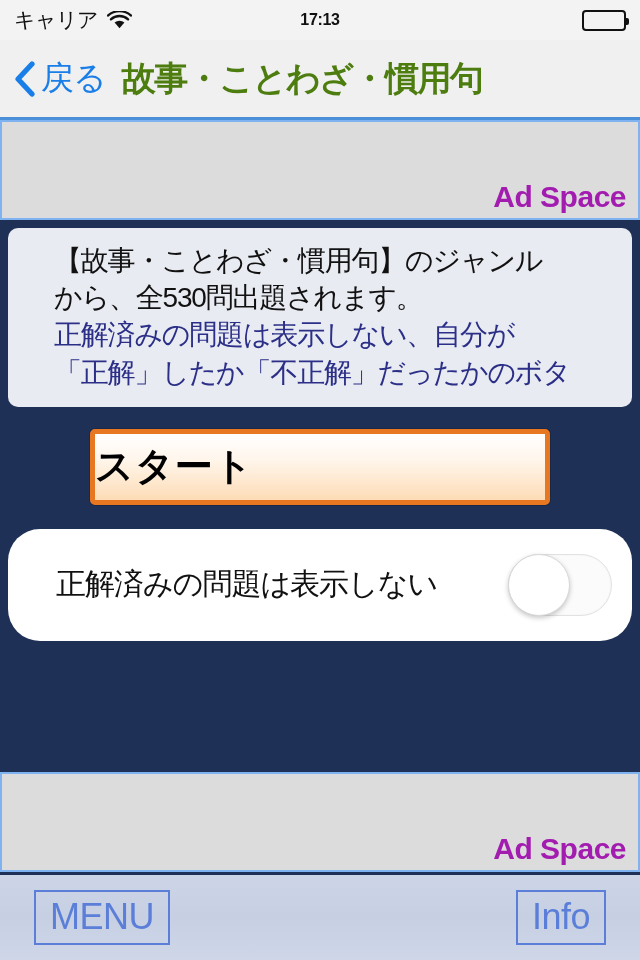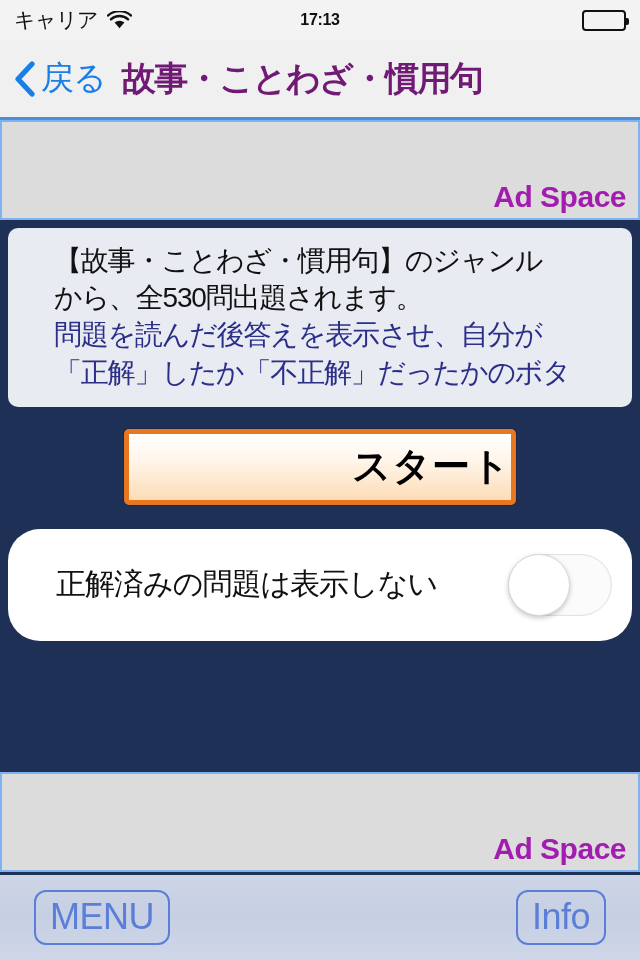--- a/index.html
+++ b/index.html
@@ -64,21 +64,21 @@
     display:flex; align-items:center; gap:5px;
     cursor:pointer;
   }
   .chevron-left { width:22px; height:36px; display:block; }
   .back-label {
     font-size:33px; color:#1a7ee8;
     font-family:"DejaVu Sans", sans-serif;
     letter-spacing:-1px;
   }
   .nav-title {
-    font-size:34px; font-weight:bold; color:#701a75;
+    font-size:34px; font-weight:bold; color:#4d7c0f;
     margin-left:16px;
     font-family:"DejaVu Sans", sans-serif;
     letter-spacing:-1.5px;
     white-space:nowrap;
   }
 
   
   .ad-space {
     height:100px; flex:0 0 100px;
     background:#dcdcdc;
@@ -115,25 +115,25 @@
     margin-left:34px;
   }
   .desc-black { color:#111; }
   .desc-blue  { color:#2b2f87; }
 
   .start-wrap {
     display:flex; justify-content:center;
     margin-top:22px; flex:0 0 auto;
   }
   .start-btn {
-    width:392px; height:76px;
+    width:460px; height:76px;
     background:linear-gradient(to bottom,#ffffff 0%,#fff6ec 38%,#fddcb6 100%);
     border:5px solid #e87722;
     border-radius:5px;
-    display:flex; align-items:center; justify-content:flex-end;
+    display:flex; align-items:center; justify-content:flex-start;
     cursor:pointer;
     box-shadow:0 0 0 1px rgba(0,0,0,0.15);
   }
   .start-label {
     font-size:38px; font-weight:bold; color:#000;
     font-family:"DejaVu Sans", sans-serif;
     letter-spacing:1px;
   }
 
   .toggle-card {
@@ -174,21 +174,21 @@
   
   .toolbar {
     height:88px; flex:0 0 88px;
     background:linear-gradient(to bottom,#ccd4e6 0%,#c7cfe3 50%,#ced6e8 100%);
     border-top:3px solid #1e3055;
     display:flex; align-items:center; justify-content:space-between;
     padding:0 34px;
   }
   .tb-btn {
     border:2px solid #5b7fd8;
-    border-radius:12px;
+    border-radius:0;
     padding:6px 14px 8px 14px;
     color:#5b7fd8;
     font-size:36px;
     font-family:"Liberation Sans", sans-serif;
     letter-spacing:-0.5px;
     cursor:pointer;
     background:transparent;
     line-height:1.05;
   }
 </style>
@@ -230,21 +230,21 @@
 
   <div class="ad-space">
     <span class="ad-label">Ad Space</span>
   </div>
 
   <div class="content">
 
     <div class="desc-panel">
       <div class="desc-line desc-black">【故事・ことわざ・慣用句】のジャンル</div>
       <div class="desc-line desc-black">から、全530問出題されます。</div>
-      <div class="desc-line desc-blue">問題を読んだ後答えを表示させ、自分が</div>
+      <div class="desc-line desc-blue">正解済みの問題は表示しない、自分が</div>
       <div class="desc-line desc-blue">「正解」したか「不正解」だったかのボタ</div>
     </div>
 
     <div class="start-wrap">
       <div class="start-btn">
         <span class="start-label">スタート</span>
       </div>
     </div>
 
     <div class="toggle-card">

